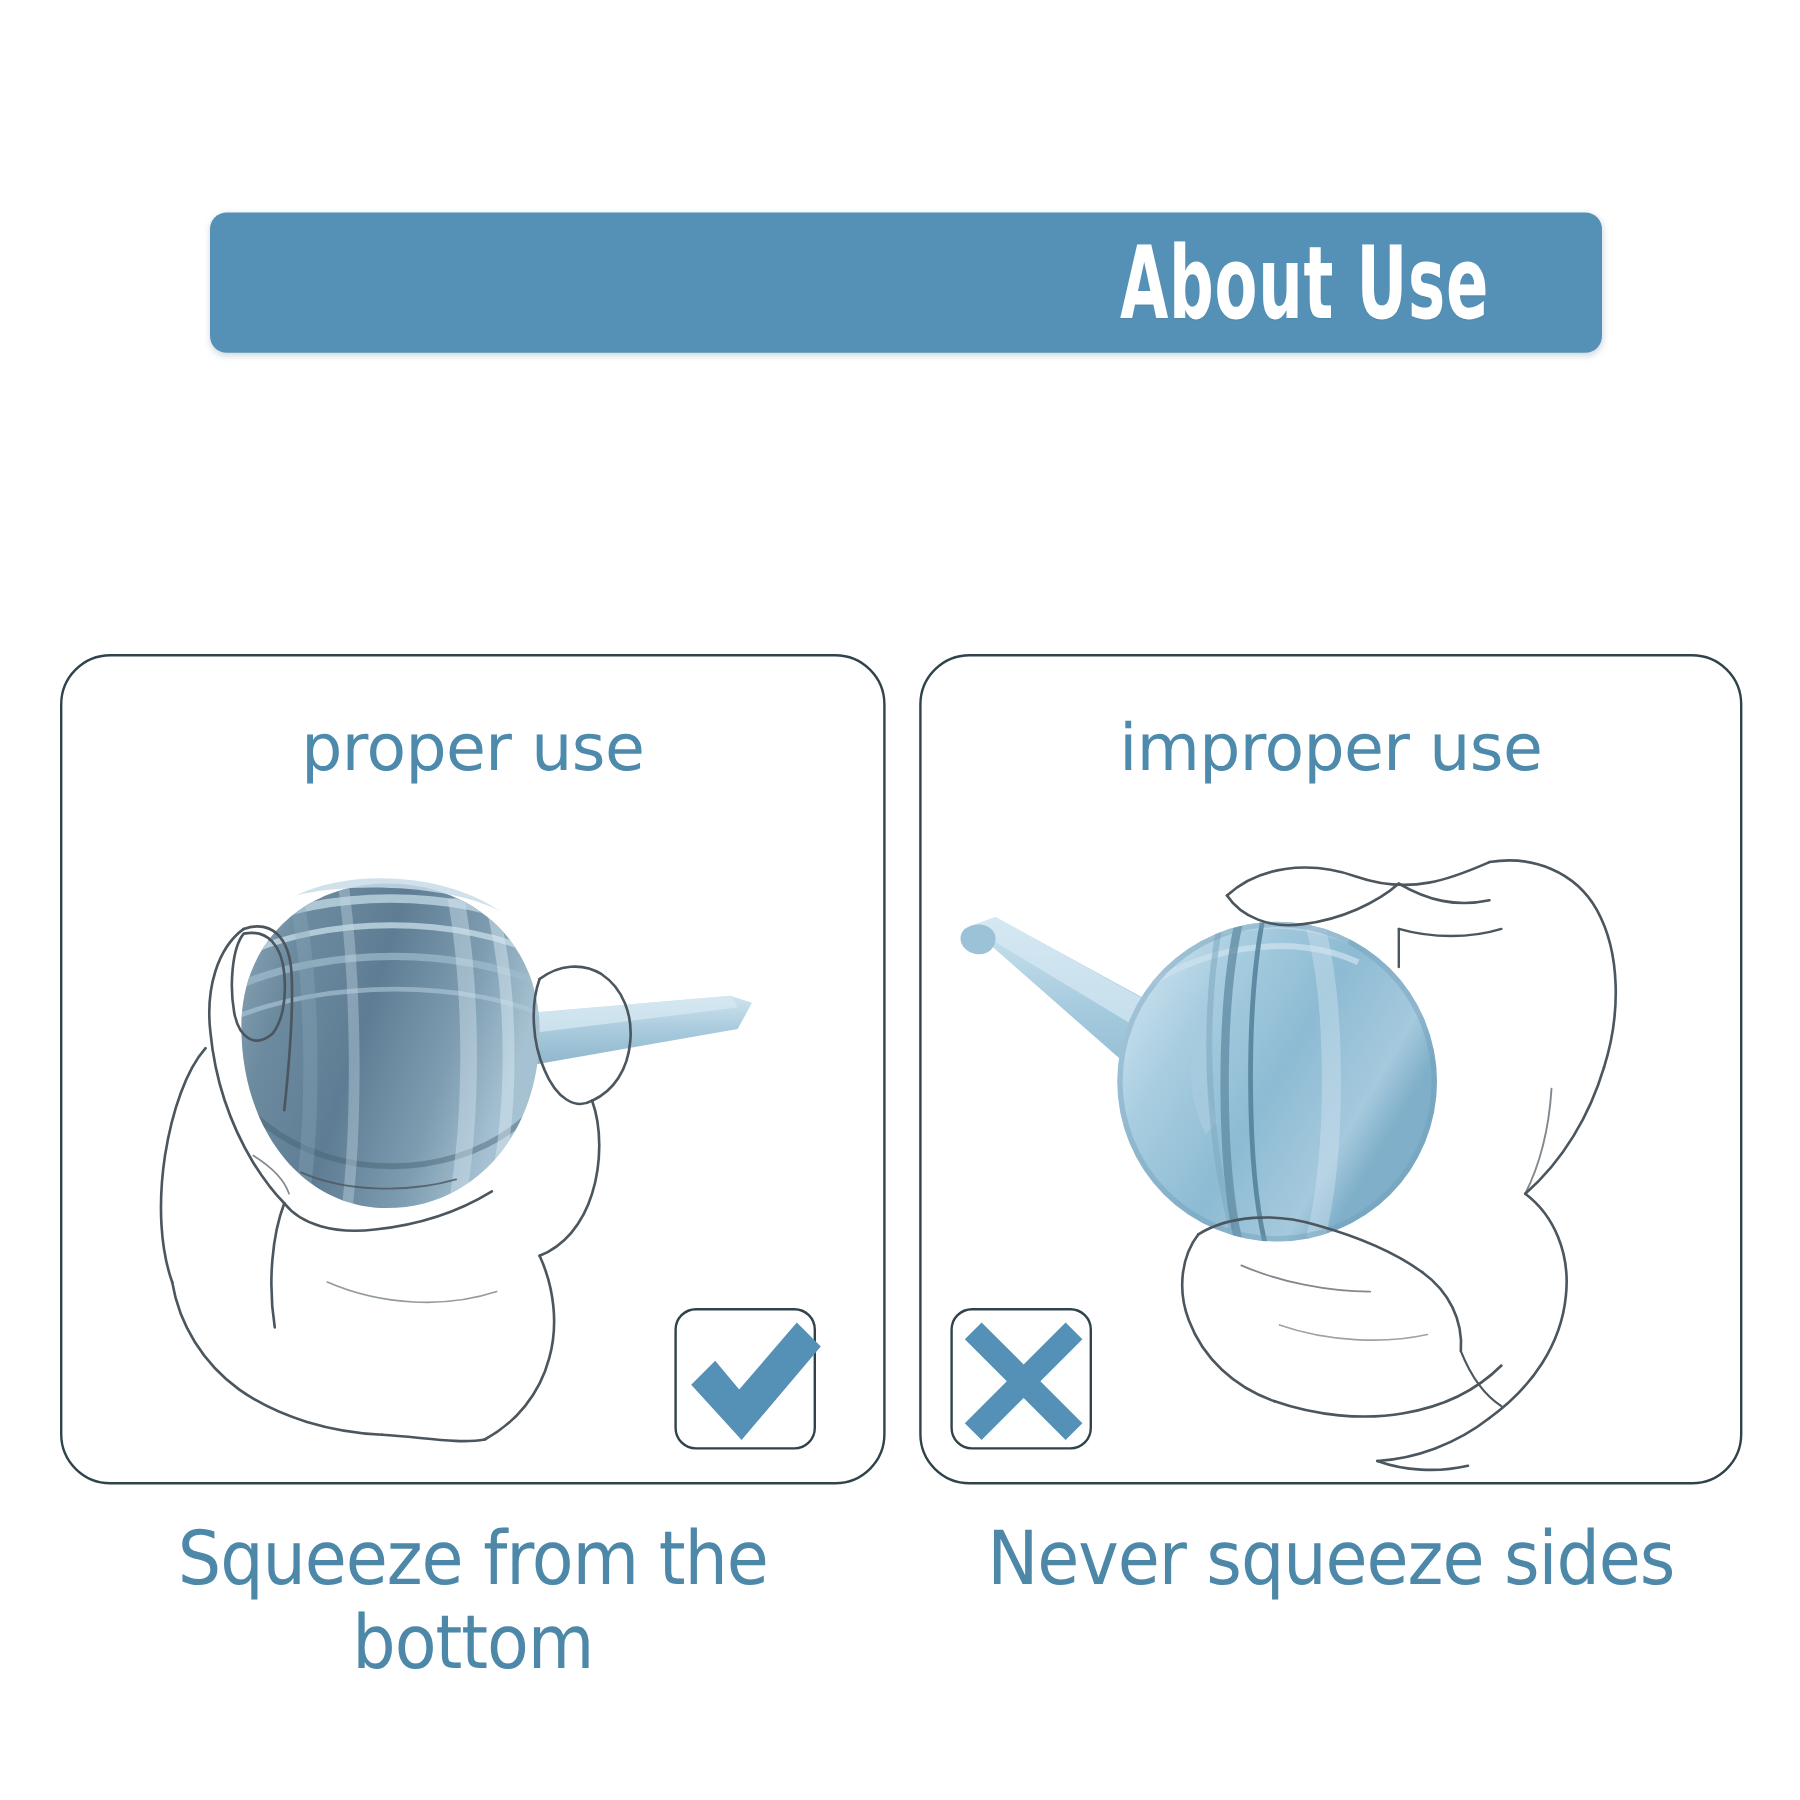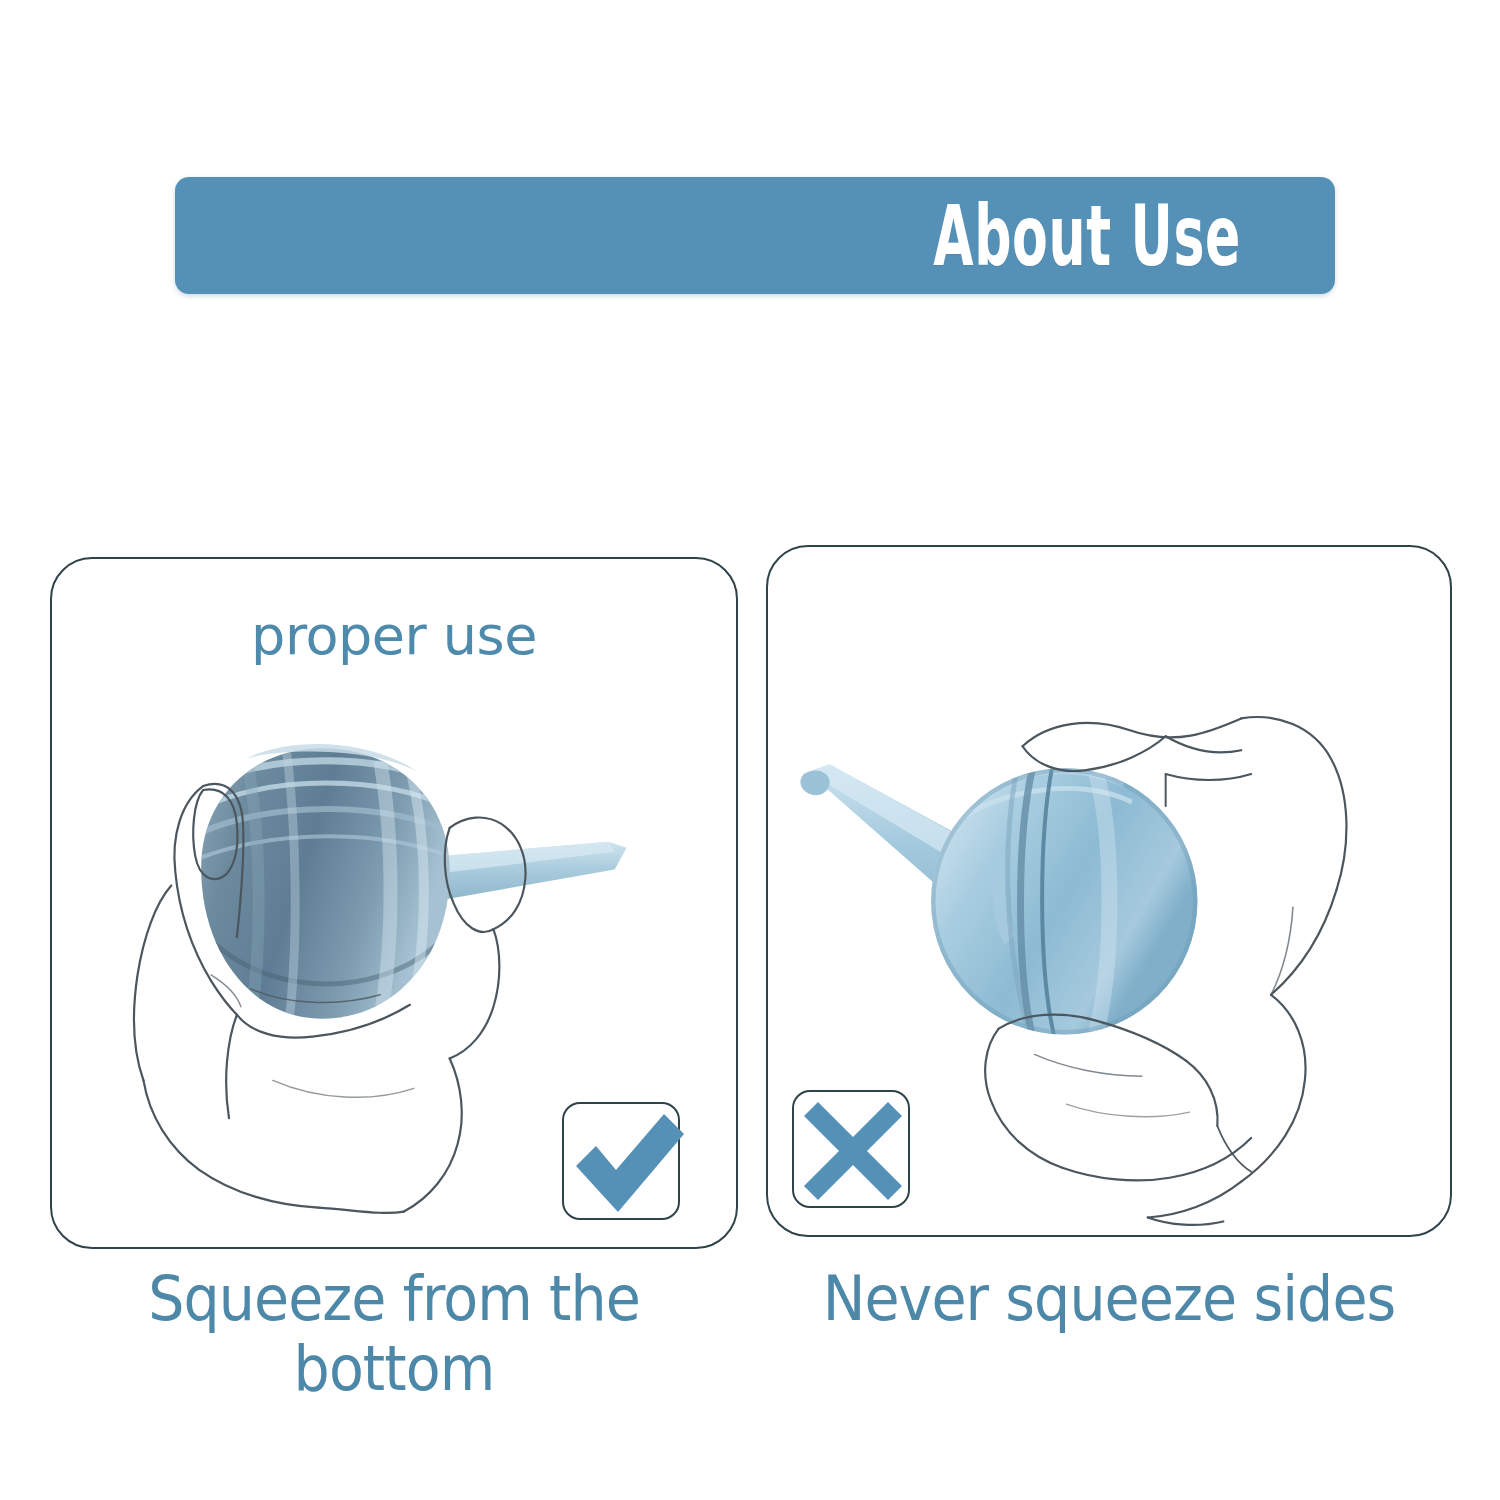--- a/index.html
+++ b/index.html
@@ -57,21 +57,21 @@
 
   .card {
     position: absolute;
     top: 545px;
     height: 692px;
     border: 2px solid #30434b;
     border-radius: 42px;
     background: #ffffff;
     overflow: hidden;
   }
-  .card-left  { left: 50px;  width: 688px; margin-top: 12px; }
+  .card-left  { left: 50px;  width: 688px; }
   .card-right { left: 766px; width: 686px; }
 
   .card-label {
     position: absolute;
     top: 48px;
     width: 100%;
     text-align: center;
     color: #4d8aab;
     font-family: "DejaVu Sans", sans-serif;
     font-weight: 400;
@@ -220,20 +220,21 @@
 
       <div class="markbox markbox-check">
         <svg viewBox="0 0 138 138">
           <path d="M22 72 L42 52 L62 76 L110 20 L130 40 L64 118 Z" fill="#5591b6"></path>
         </svg>
       </div>
     </div>
 
     <div class="card card-right">
 
+      <div class="card-label">improper use</div>
 
       <div class="stage">
         <svg viewBox="0 0 686 560" preserveAspectRatio="xMidYMid meet">
           <defs>
             <linearGradient id="bulbLight" x1="0.1" y1="0" x2="0.95" y2="0.5">
               <stop offset="0%" stop-color="#cfe4f0"></stop>
               <stop offset="28%" stop-color="#a8cde0"></stop>
               <stop offset="60%" stop-color="#8dbbd3"></stop>
               <stop offset="88%" stop-color="#a5c9dd"></stop>
               <stop offset="100%" stop-color="#7fafc9"></stop>

